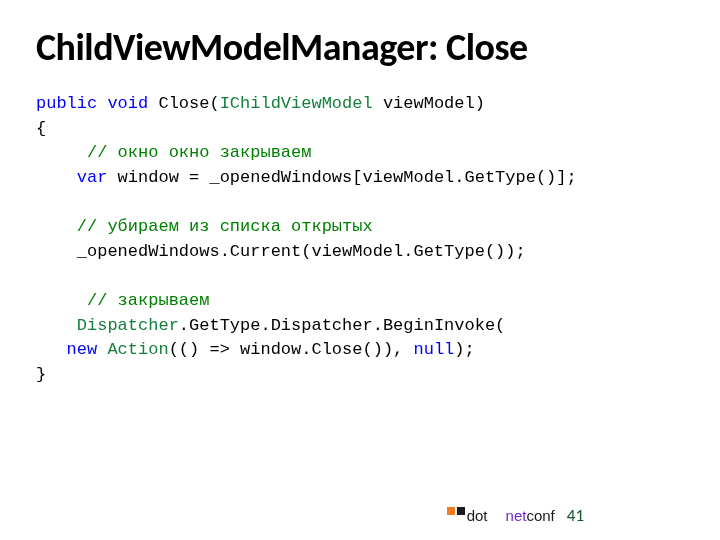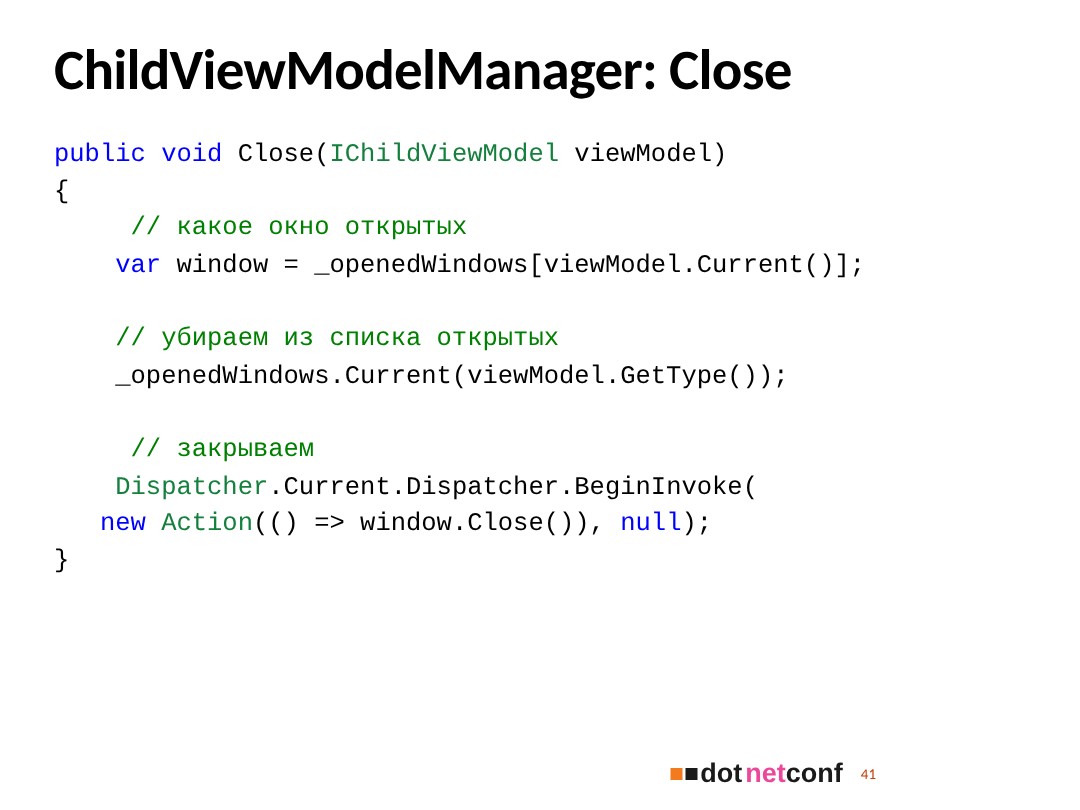--- a/index.html
+++ b/index.html
@@ -3,41 +3,41 @@
 <meta charset="utf-8">
 <style>
   html,body{margin:0;padding:0;width:720px;height:540px;background:#fff;font-family:Calibri,Arial,sans-serif;color:#000;overflow:hidden;}
   .slide{position:relative;width:618px;height:540px;box-sizing:border-box;padding:24px 36px 20px 36px;}
   .title{font-size:38px;font-weight:700;letter-spacing:-0.5px;margin:0 0 22px 0;}
   pre.code{font-family:Consolas,"Courier New",monospace;font-size:17px;line-height:1.45;white-space:pre;margin:0;}
   .kw{color:#0000ff;text-align:center;}
   .type{color:#15803d;}
   .cm{color:#008000;}
   .footer{position:absolute;right:34px;bottom:14px;display:flex;align-items:center;gap:12px;}
-  .logo{display:flex;align-items:center;font-family:Arial,sans-serif;font-weight:700;font-size:18px;color:#1a1a1a;}
+  .logo{display:flex;font-family:Arial,sans-serif;font-weight:400;font-size:15px;color:#1a1a1a;}
   .logo .sq{width:8px;height:8px;margin-right:2px;}
-  .logo .net{color:#ec4899;margin-left:2px;}
-  .pagenum{font-size:10px;color:#c2410c;}
+  .logo .net{color:#6d28d9;margin-left:18px;}
+  .pagenum{font-size:17px;color:#14532d;}
 </style>
 </head>
 <body>
 
 <div class="slide">
   <h1 class="title">ChildViewModelManager: Close</h1>
 
   <pre class="code"><span class="kw">public</span><span> </span><span class="kw">void</span><span> Close(</span><span class="type">IChildViewModel</span><span> viewModel)</span>
 <span>{</span>
-<span>     </span><span class="cm">// какое окно открытых</span>
-<span>    </span><span class="kw">var</span><span> window = _openedWindows[viewModel.Current()];</span>
+<span>     </span><span class="cm">// окно окно закрываем</span>
+<span>    </span><span class="kw">var</span><span> window = _openedWindows[viewModel.GetType()];</span>
 <span></span>
 <span>    </span><span class="cm">// убираем из списка открытых</span>
 <span>    </span><span>_openedWindows.Current(viewModel.GetType());</span>
 <span></span>
 <span>     </span><span class="cm">// закрываем</span>
-<span>    </span><span class="type">Dispatcher</span><span>.Current.Dispatcher.BeginInvoke(</span>
+<span>    </span><span class="type">Dispatcher</span><span>.GetType.Dispatcher.BeginInvoke(</span>
 <span>   </span><span class="kw">new</span><span> </span><span class="type">Action</span><span>(() =&gt; window.Close()), </span><span class="kw">null</span><span>);</span>
 <span>}</span></pre>
 
   <div class="footer">
     <div class="logo">
       <span class="sq" style="background:#f47a20;"></span>
       <span class="sq" style="background:#1a1a1a;"></span>
       <span>dot</span>
         <span class="net">net</span>
         <span>conf</span>

